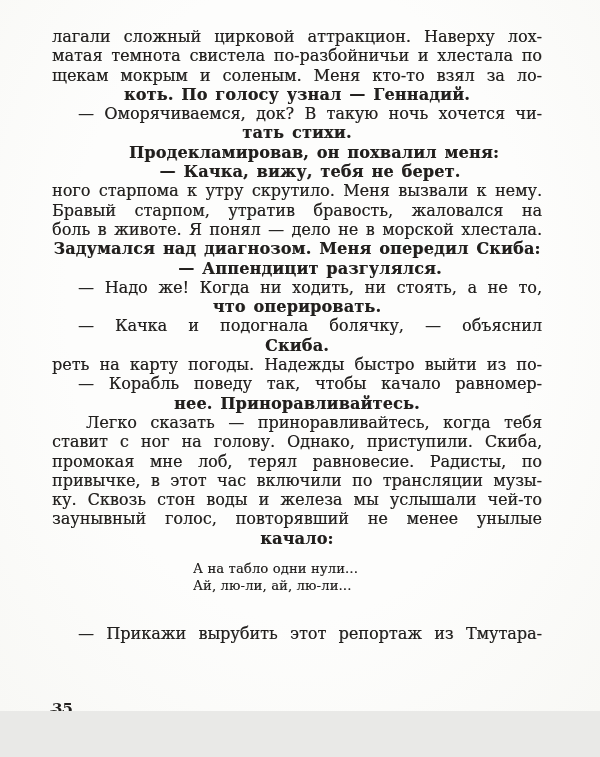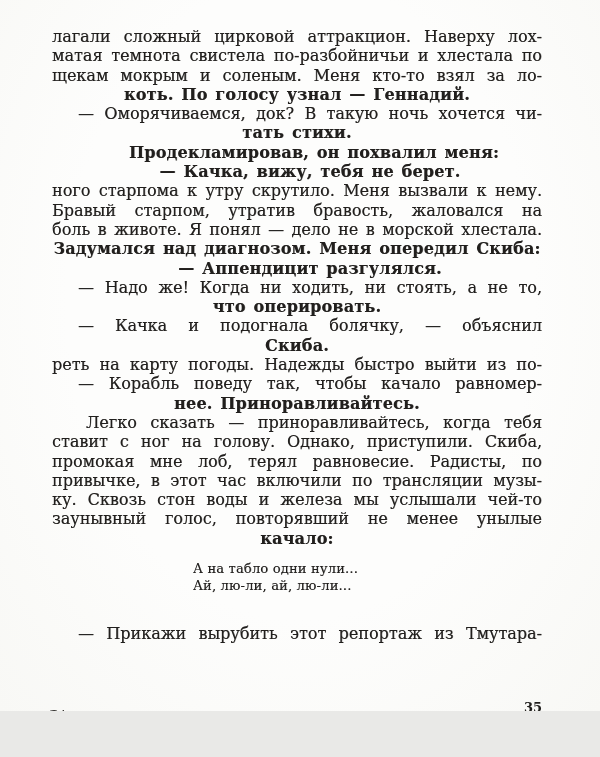--- a/index.html
+++ b/index.html
@@ -51,22 +51,21 @@
     top: 707px;
     font-size: 14.5px;
     font-weight: bold;
     letter-spacing: 0.5px;
   }
   .footer-page {
     position: absolute;
     left: 52px;
     top: 700px;
     width: 490px;
-    text-align: right;
-    font-size: 13px;
+    font-size: 15px;
     font-weight: bold;
   }
 </style>
 </head>
 <body>
 
 <div class="page">
   <div class="body-block">
     <div class="ln j">лагали сложный цирковой аттракцион. Наверху лох-</div>
     <div class="ln j">матая темнота свистела по-разбойничьи и хлестала по</div>

